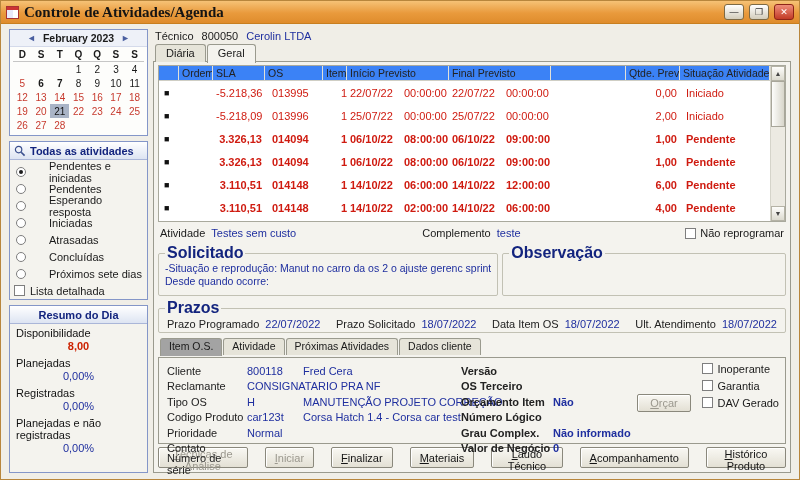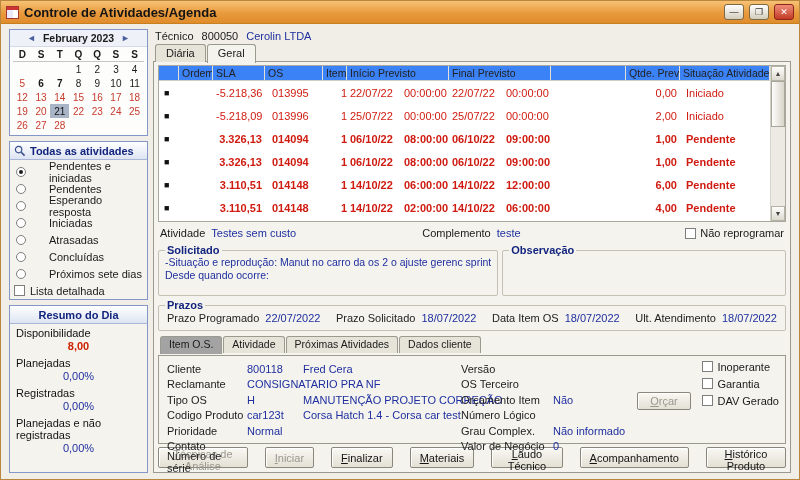--- a/index.html
+++ b/index.html
@@ -8,21 +8,21 @@
 
   .window { position:relative; width:800px; height:480px; background:#f0eee7;
             border:1px solid #b8863c; display:flex; flex-direction:column; overflow:hidden; }
 
   
   .titlebar { flex:0 0 23px; background:linear-gradient(180deg,#f6c276,var(--titlebar,#e99a3c) 55%,#df8c2c);
               display:flex; align-items:center; gap:5px; padding:0 5px; border-bottom:1px solid #c87f1f; }
   .app-icon { width:13px; height:13px; background:#fff; border:1px solid #a33;
               background-image:linear-gradient(#c33 3px,transparent 3px),
                                linear-gradient(90deg,#e8e8f8 6px,#fff 6px); }
-  .title { flex:1; font-weight:bold; font-size:13px; color:#141414; }
+  .title { flex:1; font-weight:bold; font-size:15px; color:#141414;font-family:Liberation Serif, serif; }
   .win-btn { width:20px; height:16px; border:1px solid #7d6a45; border-radius:3px;
              background:linear-gradient(#ffffff,#d3cdbb); display:flex; align-items:center;
              justify-content:center; font-size:9px; color:#333; }
   .win-btn.close { background:linear-gradient(#ef8d7a,#c23b26); color:#fff; border-color:#8d2417; }
 
   .app-body { flex:1; position:relative; }
 
   
   .sidebar { position:absolute; left:8px; top:5px; width:139px; bottom:6px;
              display:flex; flex-direction:column; gap:5px; }
@@ -95,21 +95,21 @@
   .strack { flex:1; }
 
   
   .ativ-row { height:16px; display:flex; align-items:center; gap:6px; padding:0 2px; }
   .blue-val { color:var(--blue-value,#1f2f9f); }
   .comp-label { margin-left:120px; }
   .nao-reprog { margin-left:auto; display:flex; align-items:center; gap:4px; }
 
   
   fieldset { border:1px solid #c2c1b4; border-radius:2px; padding:0 6px 2px; }
-  legend { font-weight:bold; color:var(--navy-header,#13247e); padding:0 2px; font-size:11px; }
+  legend { font-weight:bold; color:var(--navy-header,#13247e); padding:0 2px; font-size:16px; }
   .boxes-row { display:flex; gap:4px; flex:0 0 52px; }
   .solicitado { flex:1.04; }
   .observacao { flex:1; }
   .sol-line { color:var(--blue-value,#1f2f9f); font-size:10.5px; line-height:13px; white-space:nowrap; overflow:hidden; }
 
   .prazos { flex:0 0 32px; }
   .prazos-items { display:flex; justify-content:space-between; padding:1px 2px 0; }
   .plab { color:#222; margin-right:6px; }
   .pval { color:var(--blue-value,#1f2f9f); }
 
@@ -120,21 +120,21 @@
   .itab.active { background:#a3a3a3; margin-bottom:-1px; }
   .detail-panel { flex:1; border:1px solid #9a9a8e; margin-top:-1px; position:relative; background:#f4f3ee; min-height:0; }
 
   .form-left { position:absolute; left:8px; top:5px; width:292px; }
   .frow { display:flex; height:15.5px; align-items:center; }
   .flab { flex:0 0 80px; color:#222; }
   .fvals { display:flex; }
   .fv1 { color:var(--blue-value,#1f2f9f); display:inline-block; min-width:56px; white-space:nowrap; }
   .fv2 { color:var(--blue-value,#1f2f9f); white-space:nowrap; }
 
-  .form-right { position:absolute; left:302px; top:5px; width:180px; }
+  .form-right { position:absolute; left:302px; top:5px; width:180px;font-weight:bold; }
   .frrow { display:flex; height:15.5px; align-items:center; }
   .frlab { flex:0 0 92px; color:#222; }
   .frval { color:var(--blue-value,#1f2f9f); white-space:nowrap; }
 
   .orcar-btn { position:absolute; left:478px; top:36px; width:54px; height:18px; }
 
   .flags { position:absolute; right:6px; top:4px; display:flex; flex-direction:column; gap:4px; }
   .flag-row { display:flex; align-items:center; gap:4px; height:13px; }
 
   

